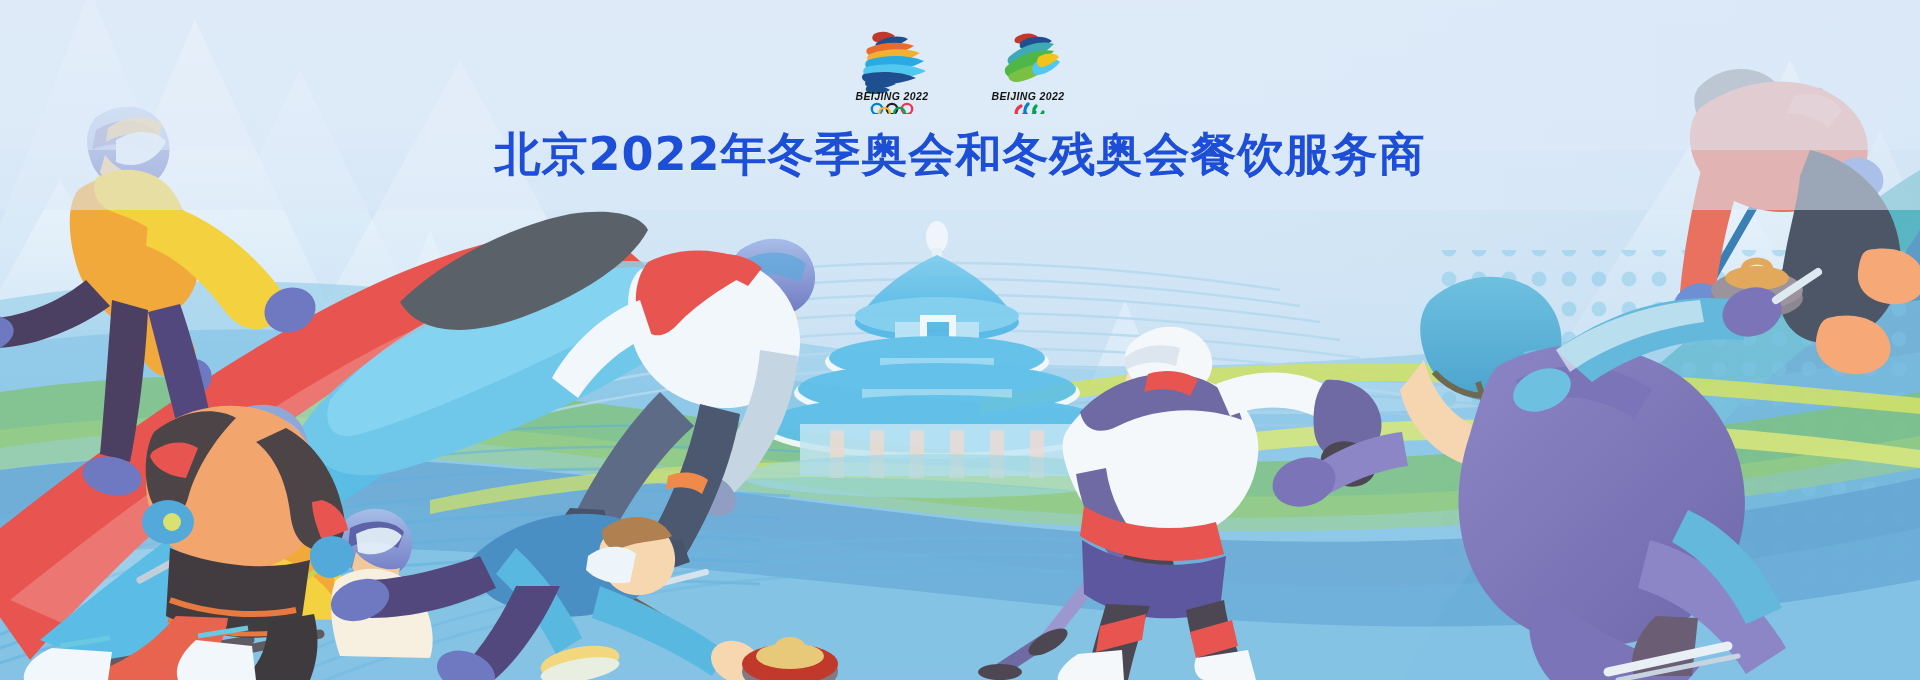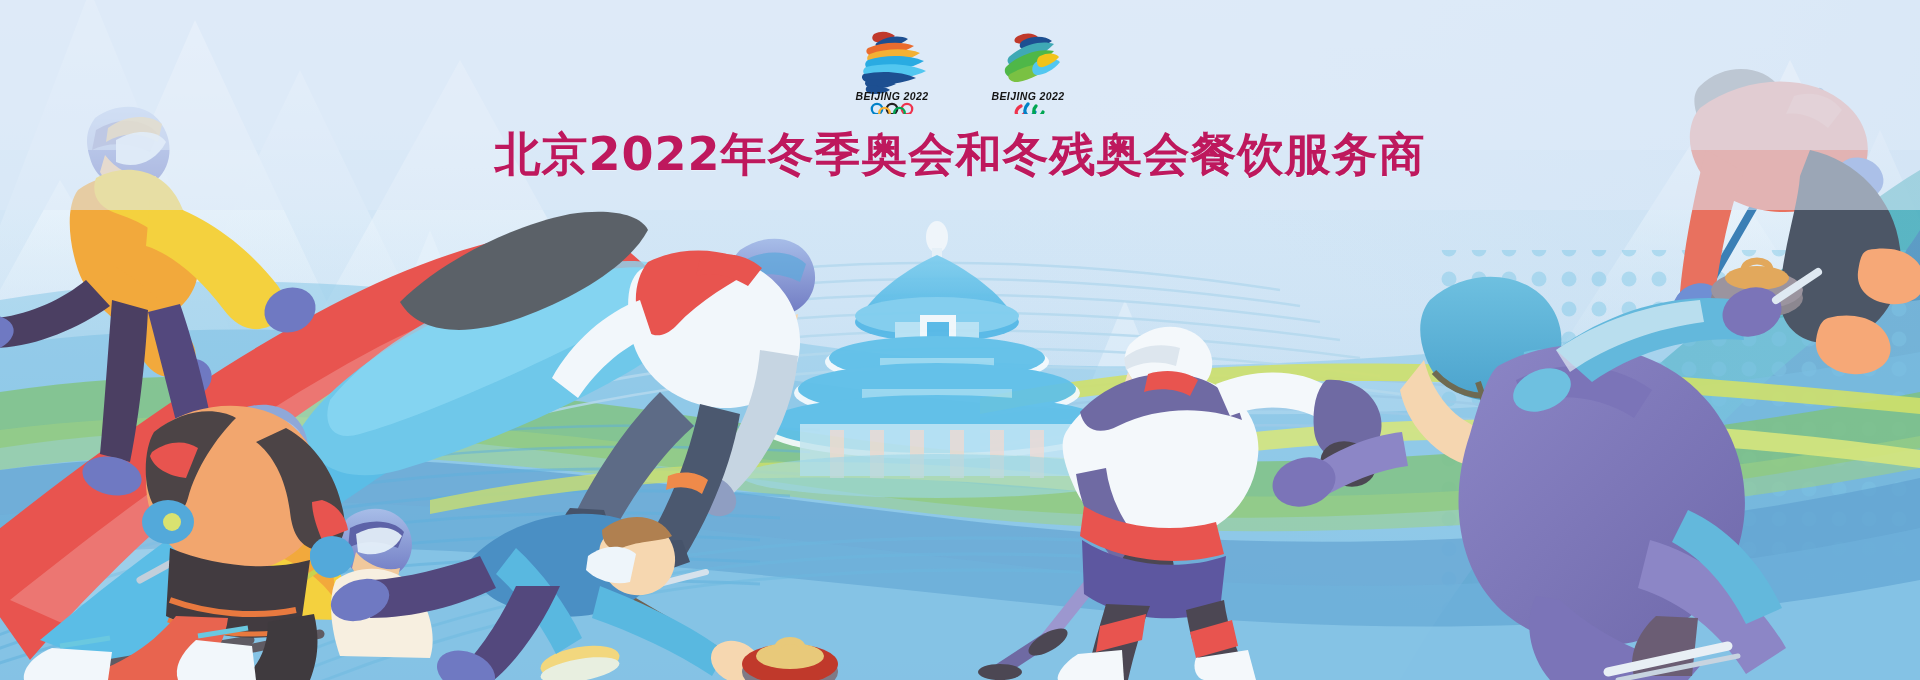--- a/index.html
+++ b/index.html
@@ -20,21 +20,21 @@
   .emblem{width:108px;height:92px;position:relative;}
   .emblem svg{display:block;width:108px;height:92px;}
 
   #title{
     position:absolute;left:0;right:0;top:124px;z-index:21;
     text-align:center;
     font-family:"DejaVu Sans","Liberation Sans",sans-serif;
     font-weight:bold;
     font-size:46px;
     letter-spacing:1px;
-    color:#be185d;
+    color:#1d4ed8;
     text-shadow:0 1px 0 rgba(255,255,255,.35);
     white-space:nowrap;
   }
 </style>
 </head>
 <body>
 
 <div id="banner">
 
   <svg id="art" viewBox="0 0 1920 680" preserveAspectRatio="none" xmlns="http://www.w3.org/2000/svg">

